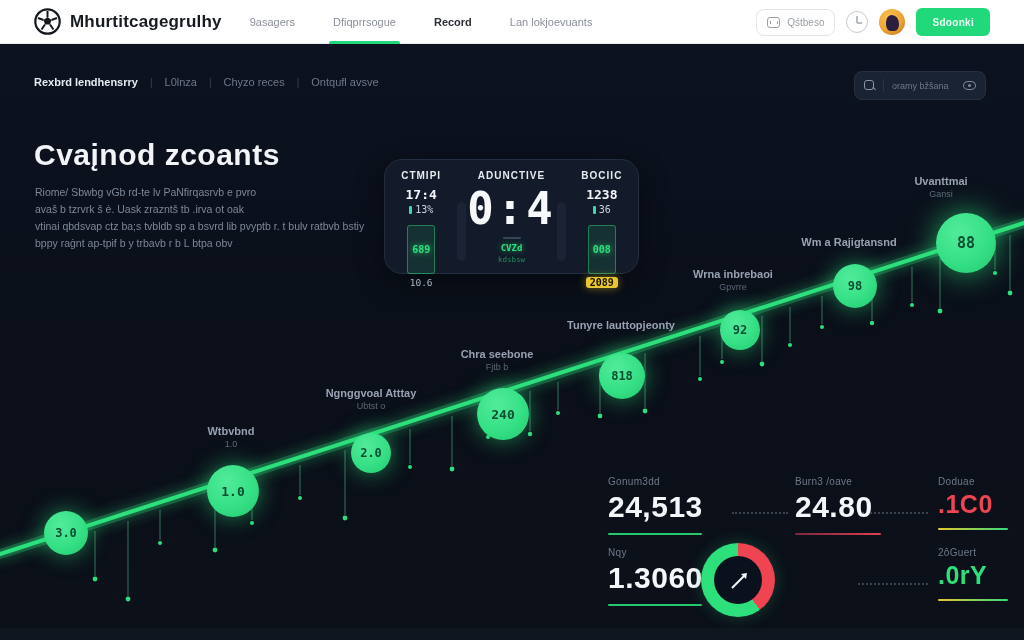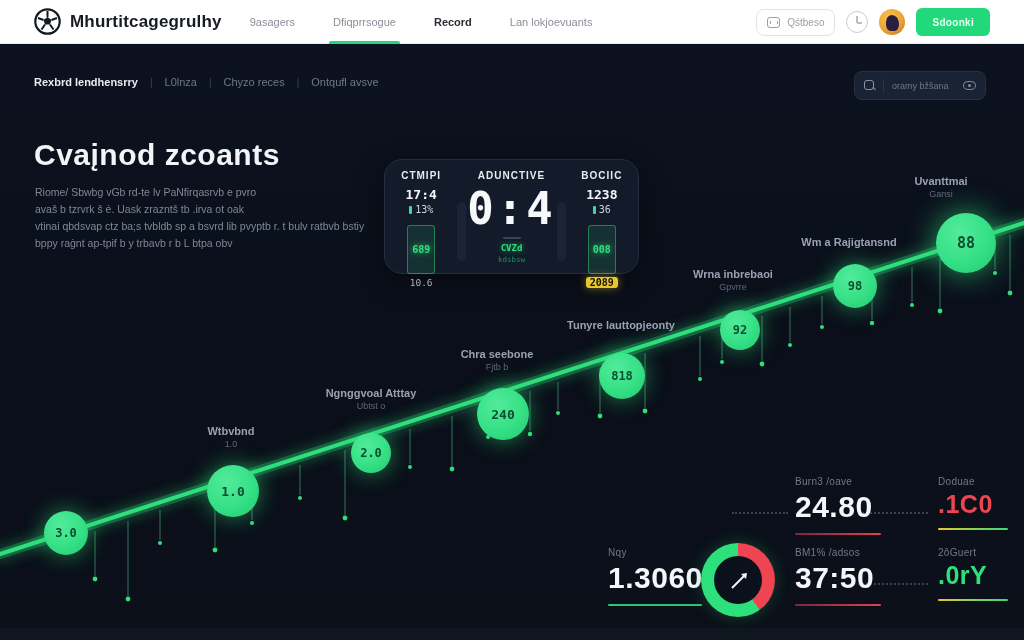--- a/index.html
+++ b/index.html
@@ -293,39 +293,39 @@
       <div class="l2">Gpvrre</div>
   </div>
   <div class="node-label" style="left:849px; top:236px;">
     <div class="l1">Wm a Rajigtansnd</div>
   </div>
   <div class="node-label" style="left:941px; top:175px;">
     <div class="l1">Uvanttmai</div>
       <div class="l2">Gansi</div>
   </div>
 
+  <div class="stat" style="left:608px; top:476px; width:120px;">
+    <div class="stat-label">Gonum3dd</div>
+    <div class="stat-value">24,513</div>
+    <div class="stat-line green"></div>
+  </div>
   <div class="stat" style="left:795px; top:476px; width:110px;">
     <div class="stat-label">Burn3 /oave</div>
     <div class="stat-value">24.80</div>
     <div class="stat-line red"></div>
   </div>
   <div class="stat" style="left:938px; top:476px; width:78px;">
     <div class="stat-label">Doduae</div>
     <div class="stat-value small red">.1C0</div>
     <div class="stat-line grad"></div>
   </div>
   <div class="stat" style="left:608px; top:547px; width:120px;">
     <div class="stat-label">Nqy</div>
     <div class="stat-value">1.3060</div>
     <div class="stat-line green"></div>
-  </div>
-  <div class="stat" style="left:795px; top:547px; width:110px;">
-    <div class="stat-label">BM1% /adsos</div>
-    <div class="stat-value">37:50</div>
-    <div class="stat-line red"></div>
   </div>
   <div class="stat" style="left:938px; top:547px; width:78px;">
     <div class="stat-label">2ôGuert</div>
     <div class="stat-value small green">.0rY</div>
     <div class="stat-line grad"></div>
   </div>
 
   <div class="dotted-sep" style="left:732px; top:512px; width:56px;"></div>
   <div class="dotted-sep" style="left:858px; top:512px; width:70px;"></div>
   <div class="dotted-sep" style="left:858px; top:583px; width:70px;"></div>

